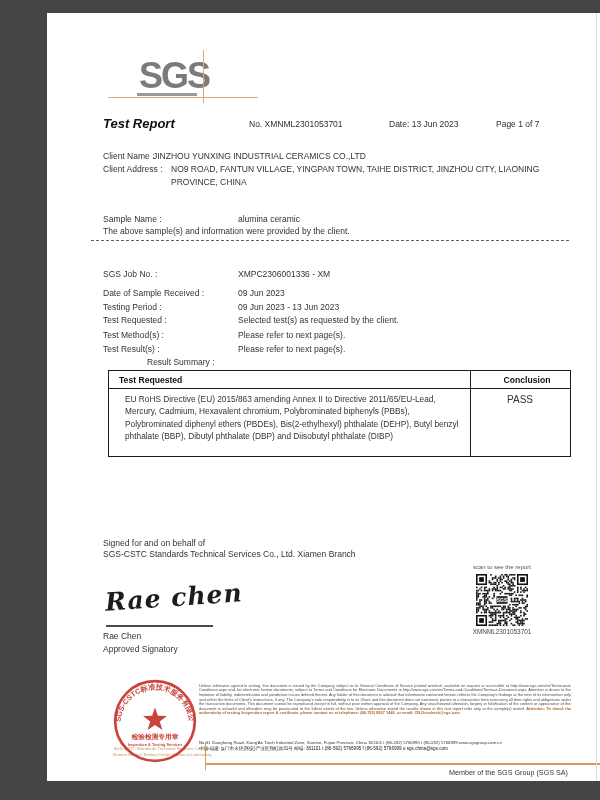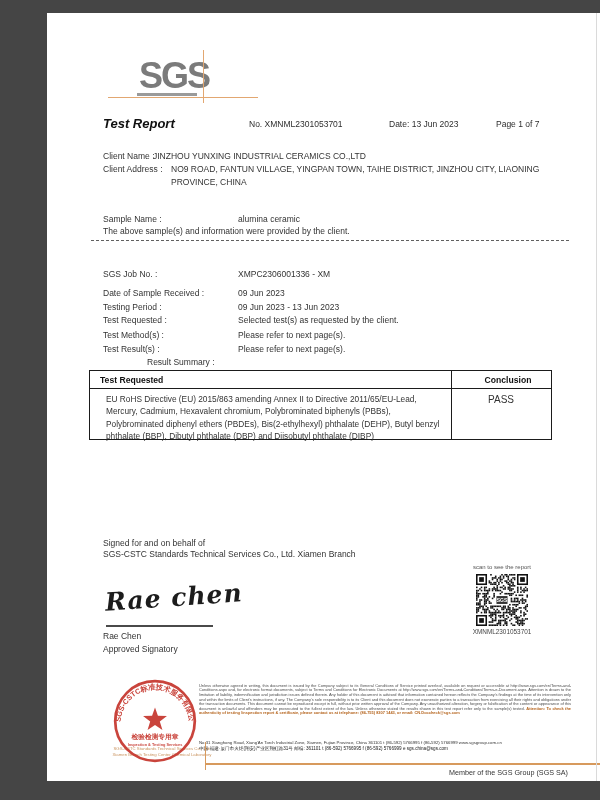--- a/index.html
+++ b/index.html
@@ -31,21 +31,21 @@
   .sample-value { left:191px; top:200px; }
   .sample-note { left:56px; top:212px; }
   .dashed { left:44px; top:227px; width:478px; height:0; border-top:1.3px dashed #606060; }
 
   .d-label { left:56px; }
   .d-value { left:191px; }
 
   .result-summary { left:56px; top:344px; font-size:8.5px; color:#333;padding-left:44px; }
 
   
-  .rtable { left:42px; top:357px; width:463px; height:70px; border:1.6px solid #1b1b1b; }
+  .rtable { left:61px; top:357px; width:463px; height:87px; border:1.6px solid #1b1b1b; }
   .rt-head { position:absolute; left:0; top:0; width:100%; height:18px; border-bottom:1.2px solid #1b1b1b; }
   .rt-col-div { position:absolute; left:361px; top:0; width:1.2px; height:100%; background:#1b1b1b; }
   .rt-h1 { position:absolute; left:10px; top:4px; font-size:8.6px; font-weight:bold; color:#111; }
   .rt-h2 { position:absolute; left:361px; top:4px; width:100px; text-align:center; font-size:8.6px; font-weight:bold; color:#111;padding-left:14px; }
   .rt-cell { position:absolute; left:16px; top:22px; width:338px; font-size:8.3px; line-height:12.4px; color:#333; }
   .rt-pass { position:absolute; left:361px; top:23px; width:100px; text-align:center; font-size:10px; color:#333; }
 
   .signed1 { left:56px; top:524px; }
   .signed2 { left:56px; top:535px; }
 

